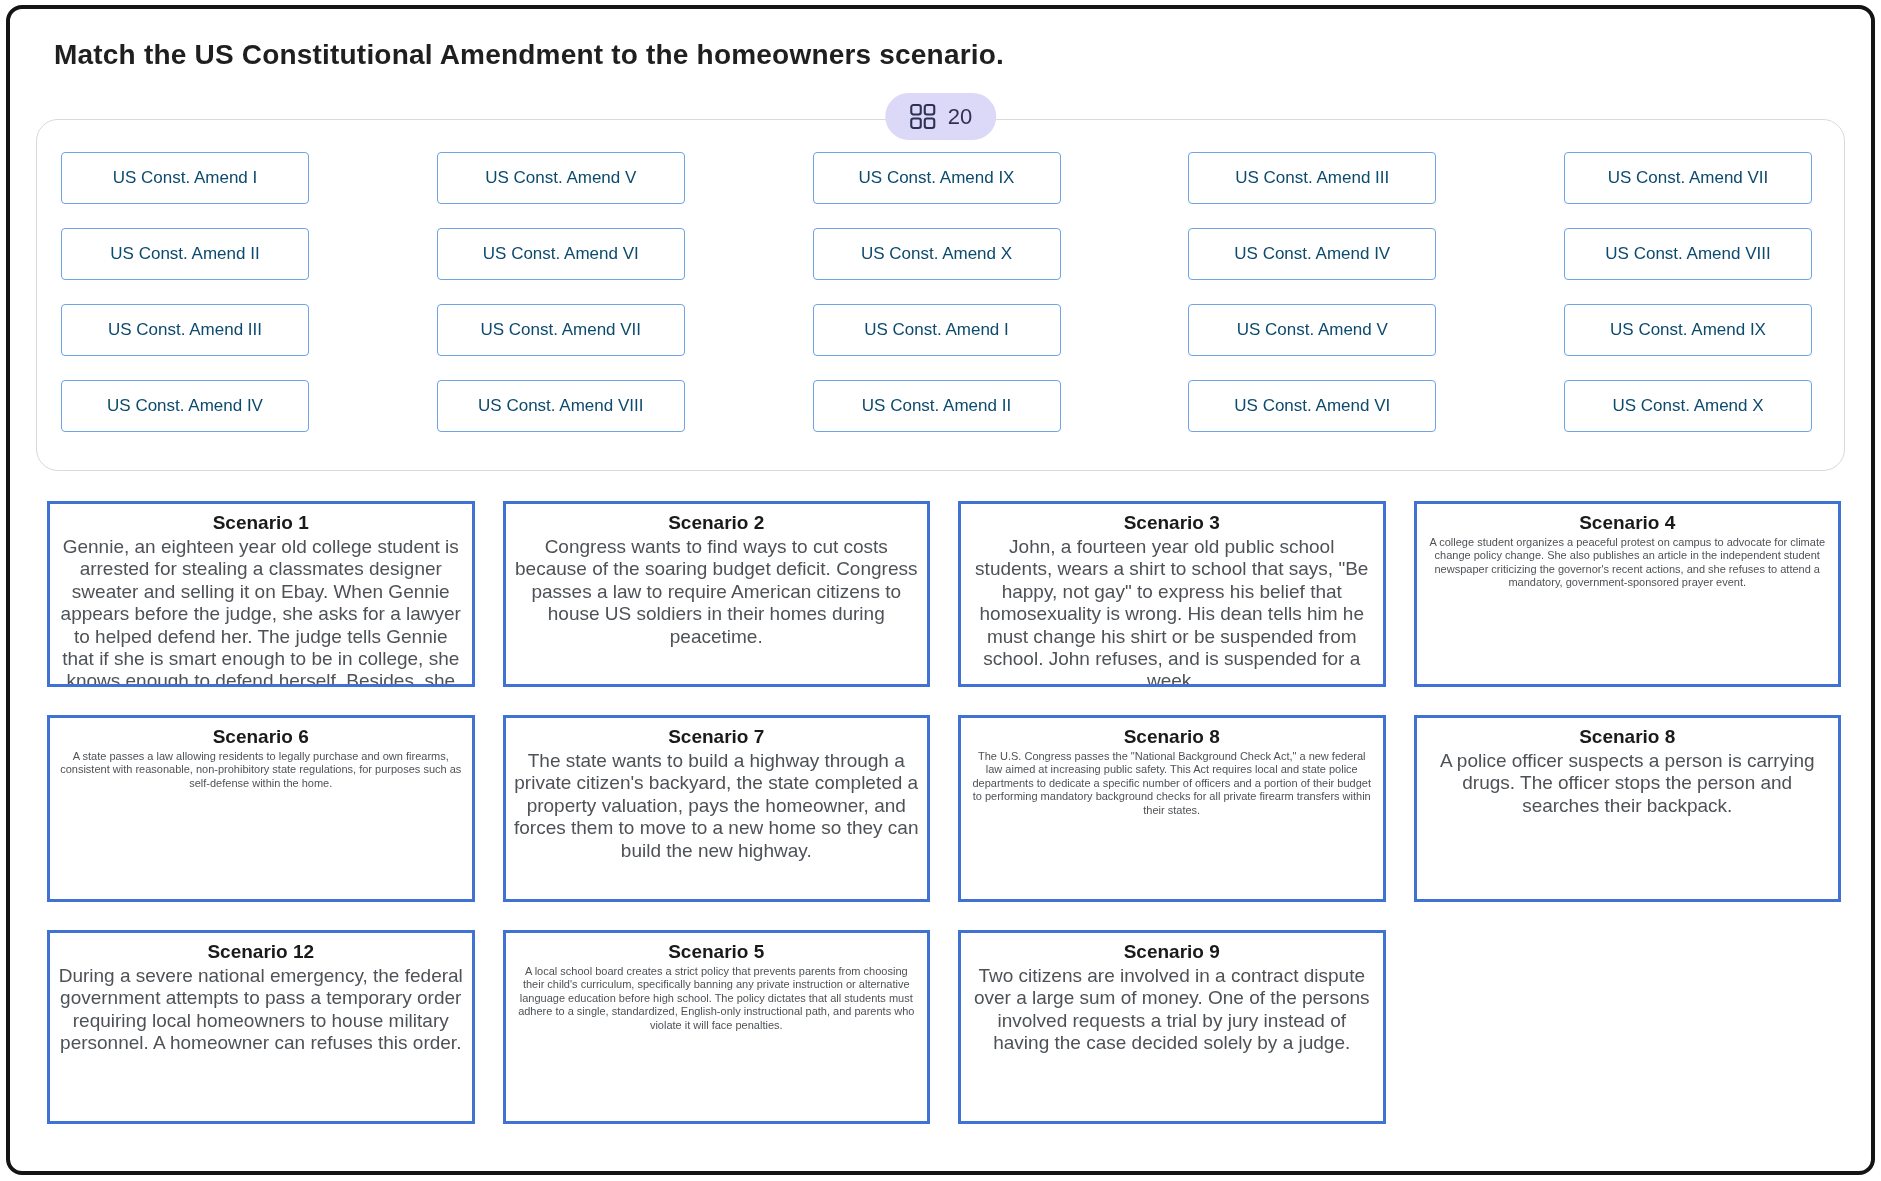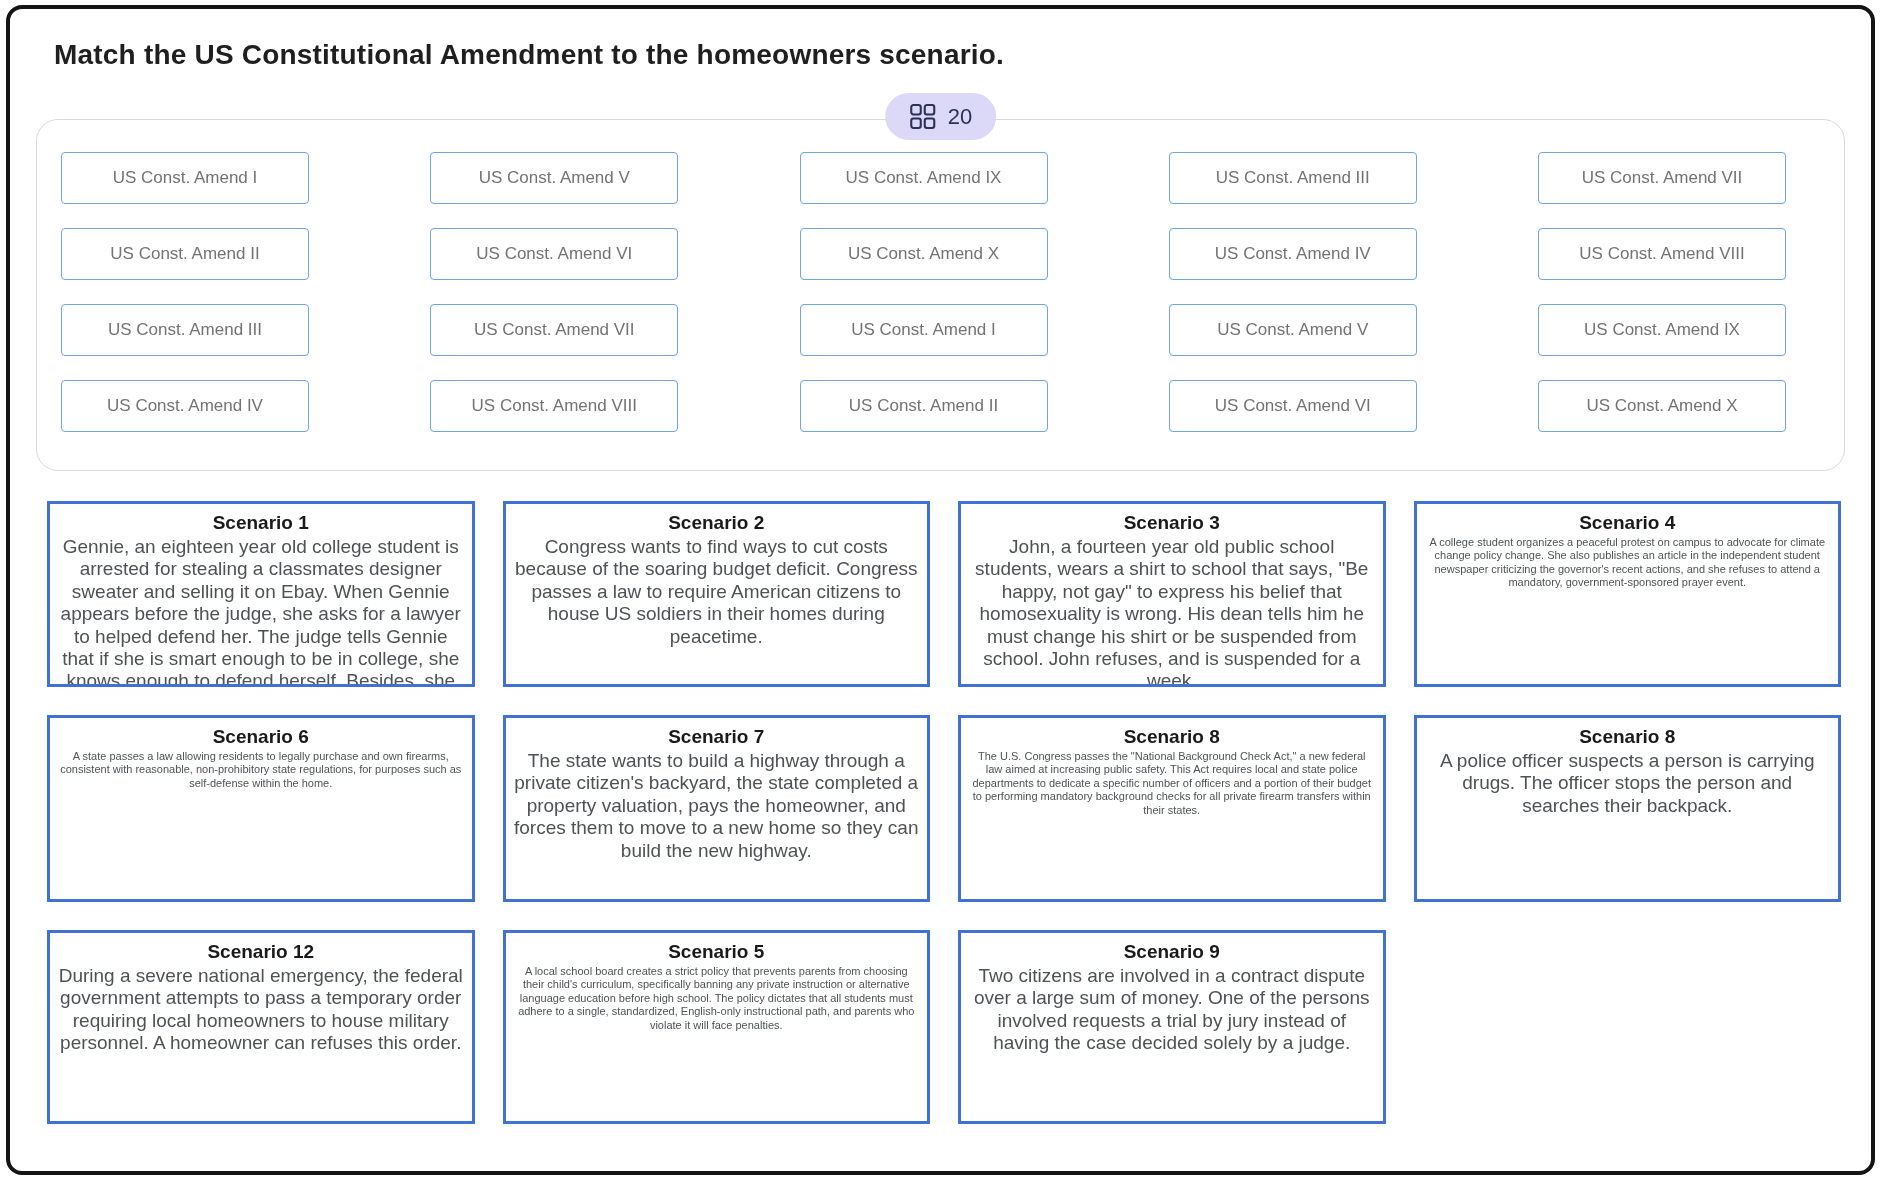--- a/index.html
+++ b/index.html
@@ -15,21 +15,21 @@
   .page-title {
     font-size: 28px; color: #1f1f1f; letter-spacing: .2px;
     margin: 30px 0 0 44px;
   }
 
   
   .bank {
     position: relative;
     margin: 48px 26px 0 26px;
     border: 1px solid #d9d9d9; border-radius: 22px;
-    padding: 32px 58px 40px 24px;
+    padding: 32px 32px 40px 24px;
     height: 352px;
   }
   .badge {
     position: absolute; top: -27px; left: 50%; transform: translateX(-50%);
     background: #dcd8f7; color: #2e3156;
     border-radius: 28px; padding: 10px 24px;
     display: flex; align-items: center; gap: 12px;
     font-size: 22px; font-weight: 400;
   }
   .badge svg { display: block; }
@@ -37,21 +37,21 @@
   .bank-grid {
     display: grid;
     grid-template-columns: repeat(5, 248px);
     justify-content: space-between;
     row-gap: 24px;
   }
   .chip {
     height: 52px; background: #fff;
     border: 1.6px solid #6fa5e3; border-radius: 4px;
     display: flex; align-items: center; justify-content: center;
-    font-size: 17px; color: #737373; cursor: grab;
+    font-size: 17px; color: #0c4a6e; cursor: grab;
     white-space: nowrap;
   }
 
   
   .cards {
     display: grid;
     grid-template-columns: repeat(4, 1fr);
     grid-template-rows: 186px 187px 194px;
     column-gap: 56px; row-gap: 48px;
     margin: 30px 30px 0 37px;

